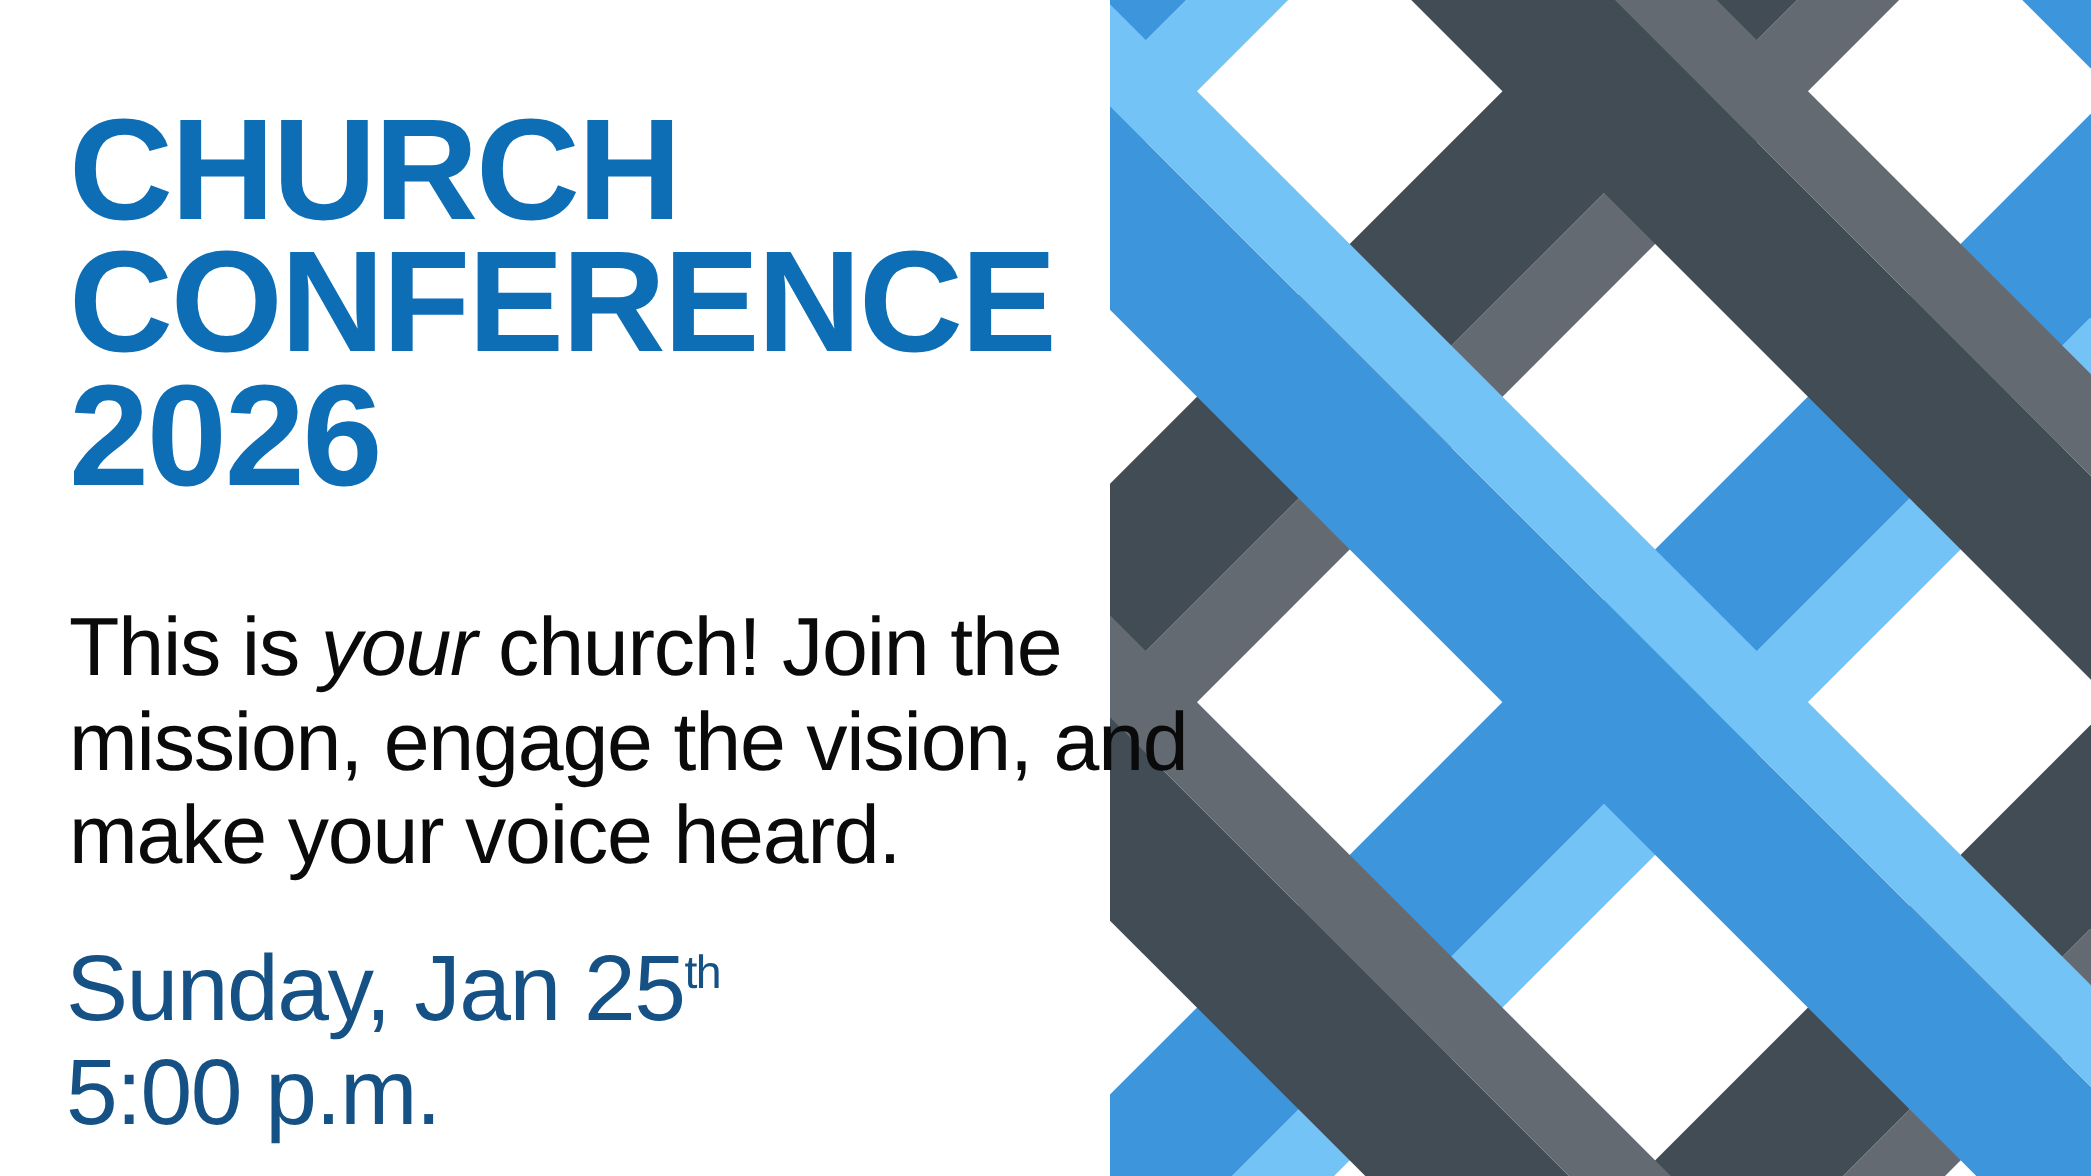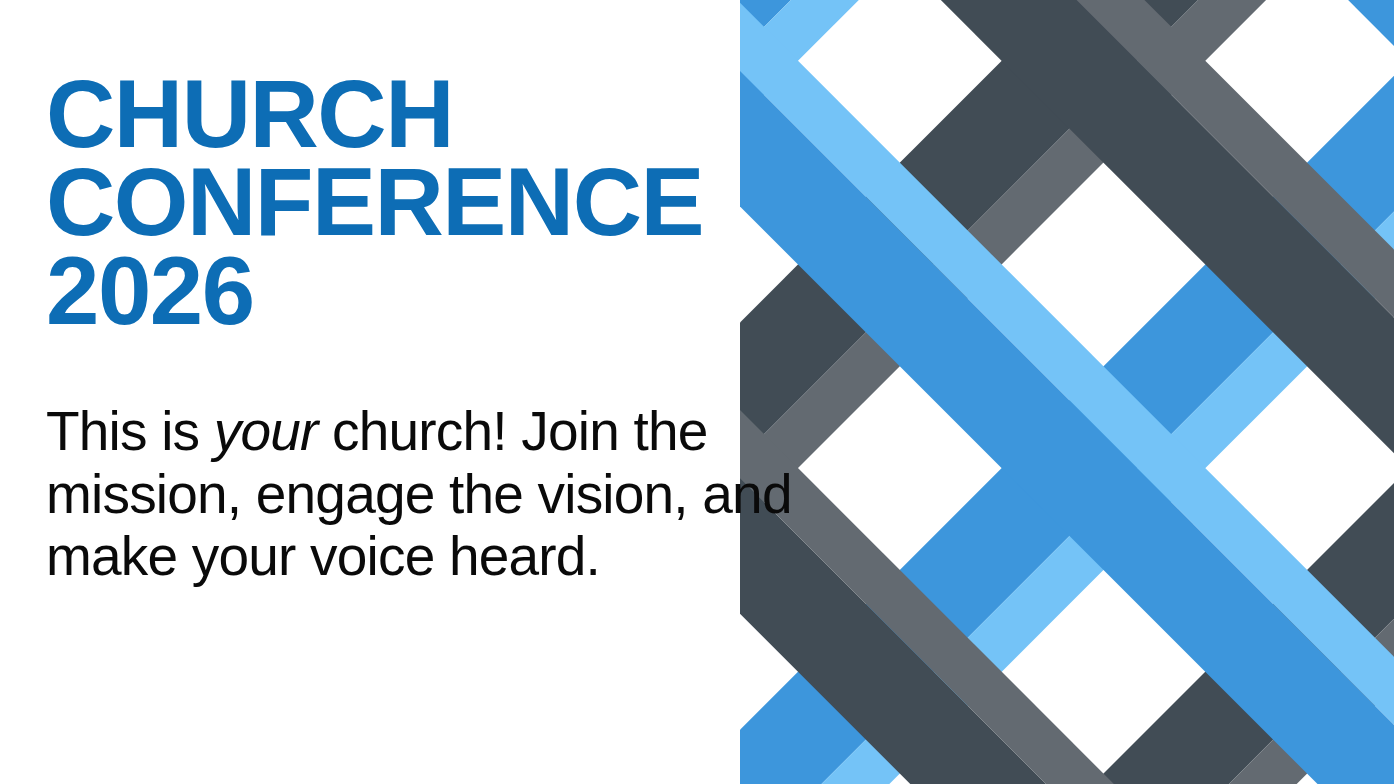--- a/index.html
+++ b/index.html
@@ -177,16 +177,20 @@
   </div>
 
   <div id="text-column">
 
     <h1 id="headline">CHURCH
 CONFERENCE
 2026</h1>
 
     <p id="body-copy"><span>This is </span><span class="em">your</span><span> church! Join the mission, engage the vision, and make your voice heard.</span></p>
 
+    <p id="event-datetime">
+        <span class="dt-line"><span>Sunday, Jan 25</span><sup>th</sup></span>
+        <span class="dt-line">5:00 p.m.</span>
+      </p>
 
   </div>
 
 </div>
 
 </body></html>

